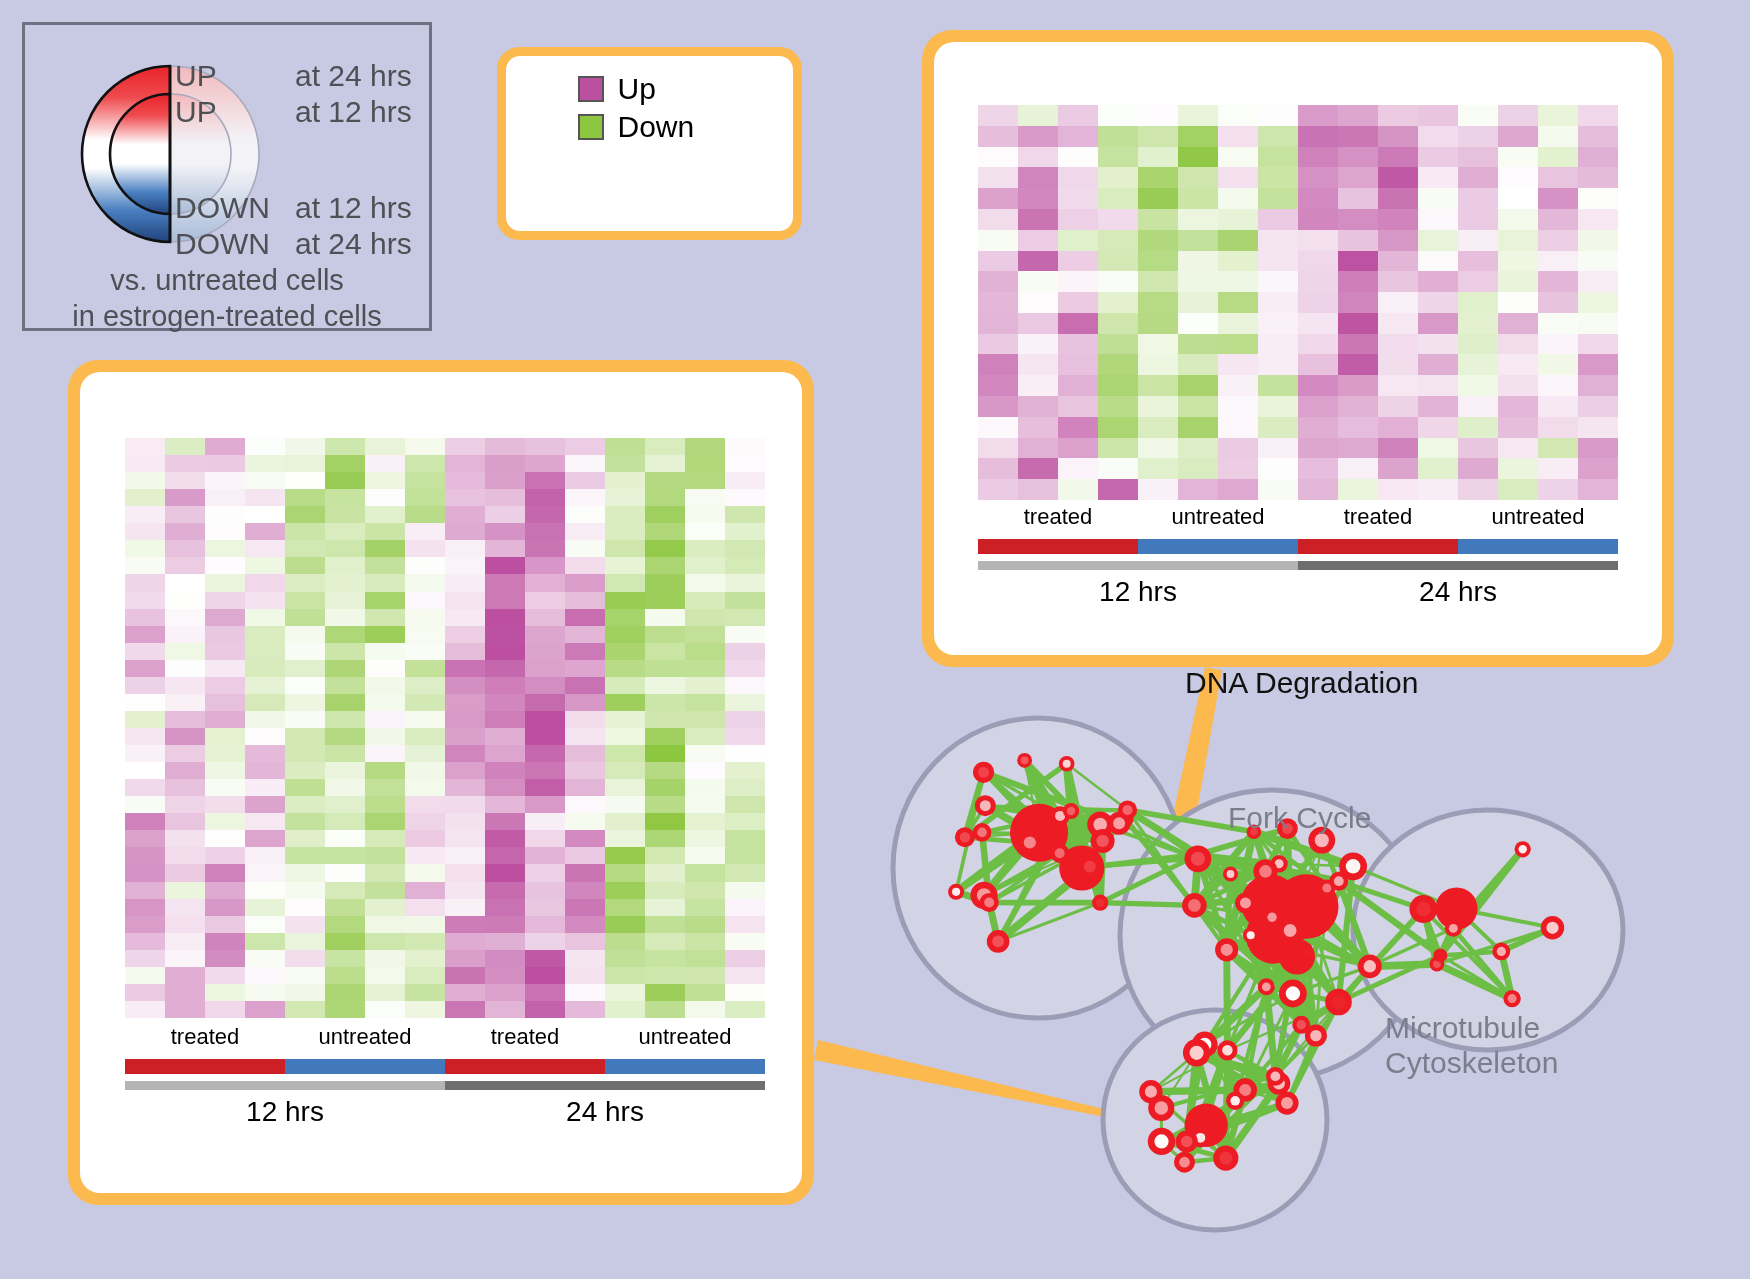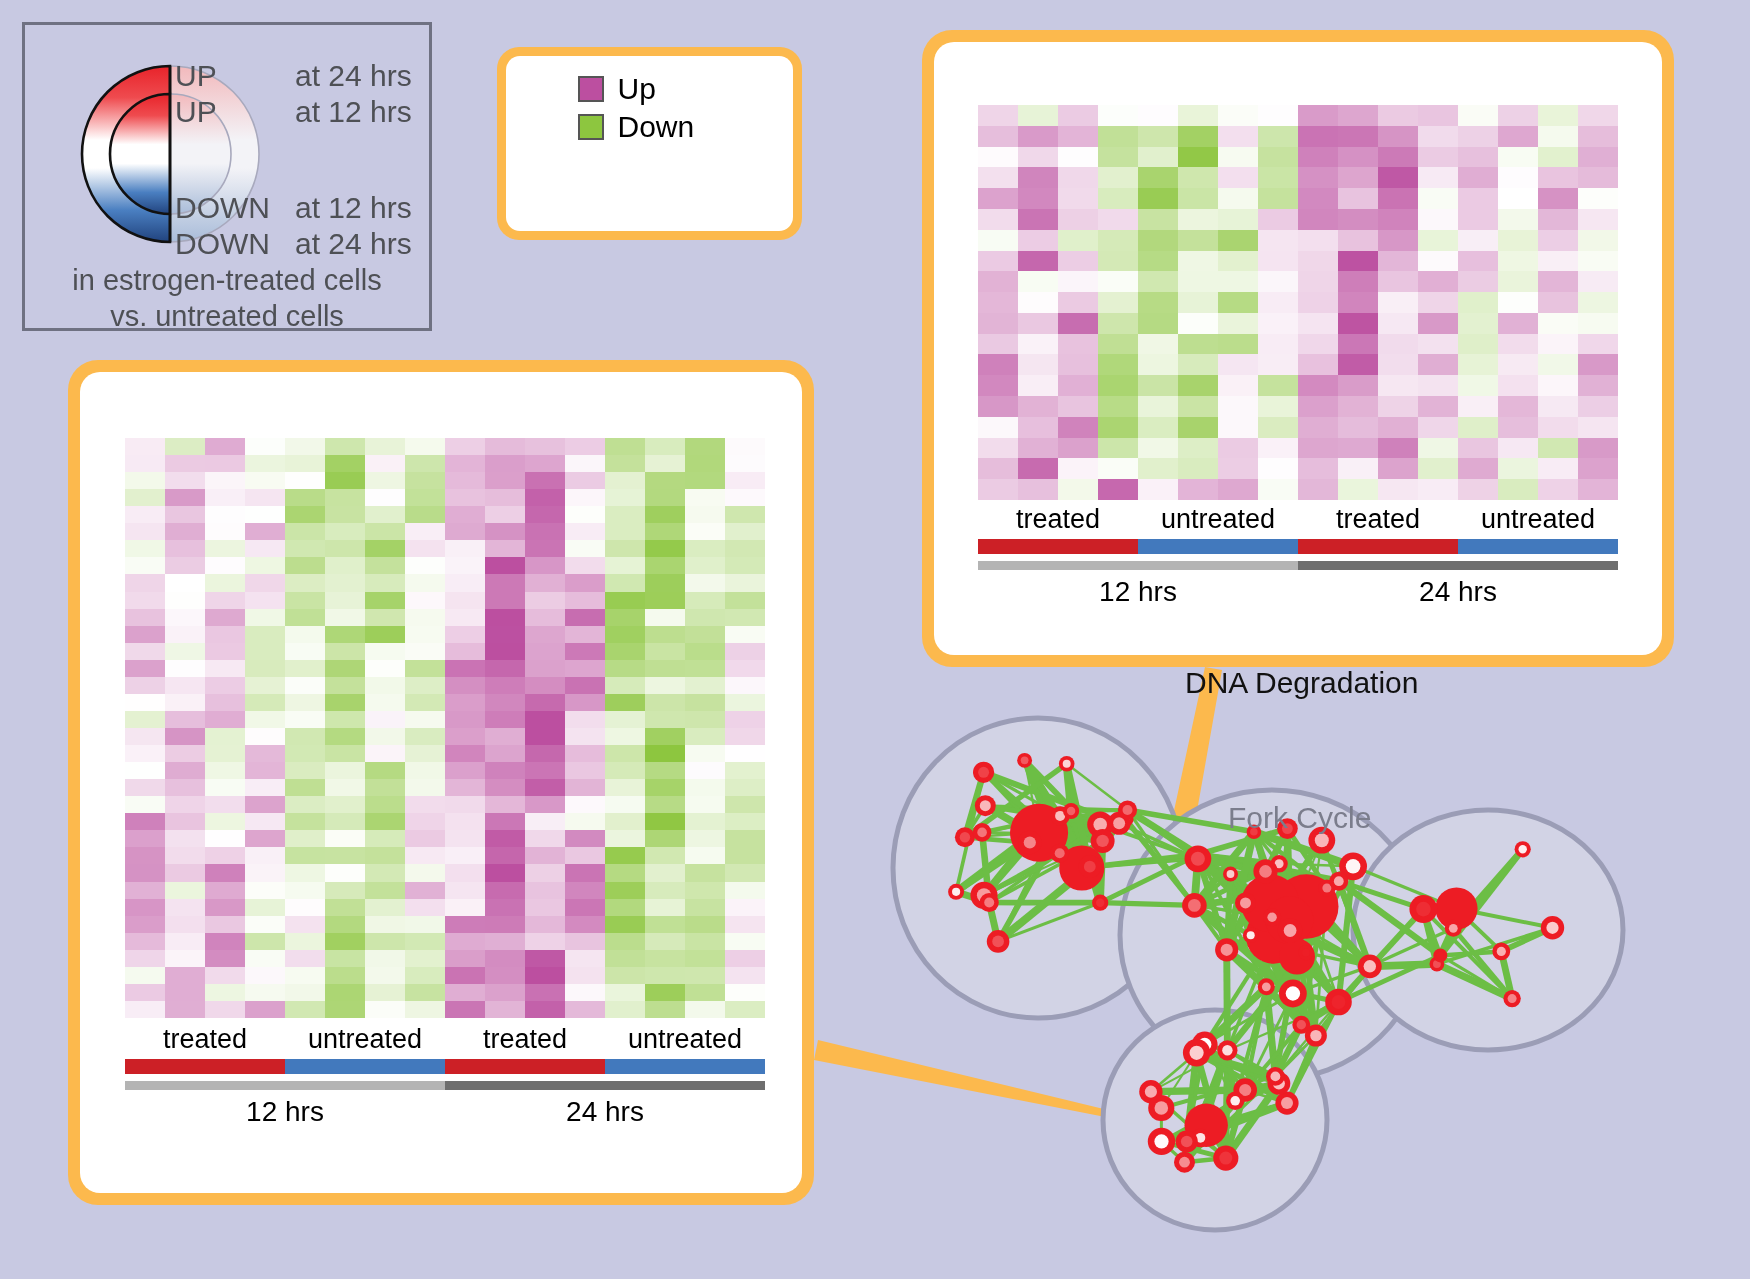--- a/index.html
+++ b/index.html
@@ -46,21 +46,21 @@
   .panel-title{text-align:center;font-size:33px;color:#000;padding-top:10px;font-weight:400;}
 
   #panel-rf{left:922px;top:30px;width:752px;height:637px;}
   #panel-apc{left:68px;top:360px;width:746px;height:845px;}
 
   .hm{position:absolute;display:grid;}
   .hm div{width:100%;height:100%;}
 
   
   .cond-labels{position:absolute;display:flex;}
-  .cond-labels span{flex:1;text-align:center;font-size:27px;color:#000;}
+  .cond-labels span{flex:1;text-align:center;font-size:22px;color:#000;}
   .cond-bar{position:absolute;display:flex;height:15px;}
   .cond-bar i{flex:1;display:block;}
   .time-bar{position:absolute;display:flex;height:9px;}
   .time-bar i{flex:1;display:block;}
   .time-labels{position:absolute;display:flex;}
   .time-labels span{flex:1;text-align:center;font-size:28px;color:#000;}
 
   
   #network{position:absolute;left:880px;top:650px;width:870px;height:629px;}
   .net-label{position:absolute;font-size:30px;line-height:1.18;}
@@ -115,22 +115,22 @@
         <span class="w">DOWN</span>
         <span>at 12 hrs</span>
       </div>
       <div class="kl">
         <span class="w">DOWN</span>
         <span>at 24 hrs</span>
       </div>
     </div>
 
     <div id="key-footer">
+      <div>vs. untreated cells</div>
       <div>in estrogen-treated cells</div>
-      <div>vs. untreated cells</div>
     </div>
   </div>
 
   <div id="ud-card">
     <div id="ud-inner">
       <div class="ud-row">
         <span class="sw" id="sw-up" style="background: rgb(188, 79, 160);"></span>
         <span class="lbl">Up</span>
       </div>
       <div class="ud-row">
@@ -1707,15 +1707,19 @@
           </g>
           <g>
             <circle cx="355.2" cy="450.8" r="9.2" fill="#ed1c24"></circle>
             <circle cx="355.2" cy="450.8" r="4.8" fill="rgb(254,237,238)"></circle>
           </g>
         </g>
     </svg>
 
     <div class="net-label" id="lbl-dna">DNA Degradation</div>
     <div class="net-label" id="lbl-cc">Fork Cycle</div>
+    <div class="net-label" id="lbl-mt">
+      <div>Microtubule</div>
+      <div>Cytoskeleton</div>
+    </div>
   </div>
 
 </div>
 
 </body></html>

